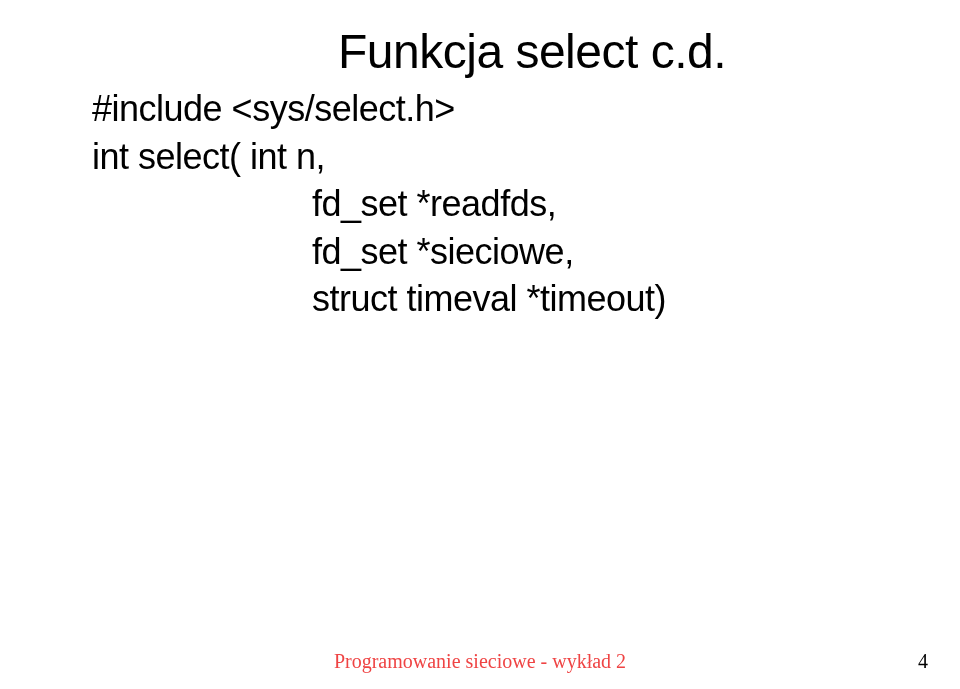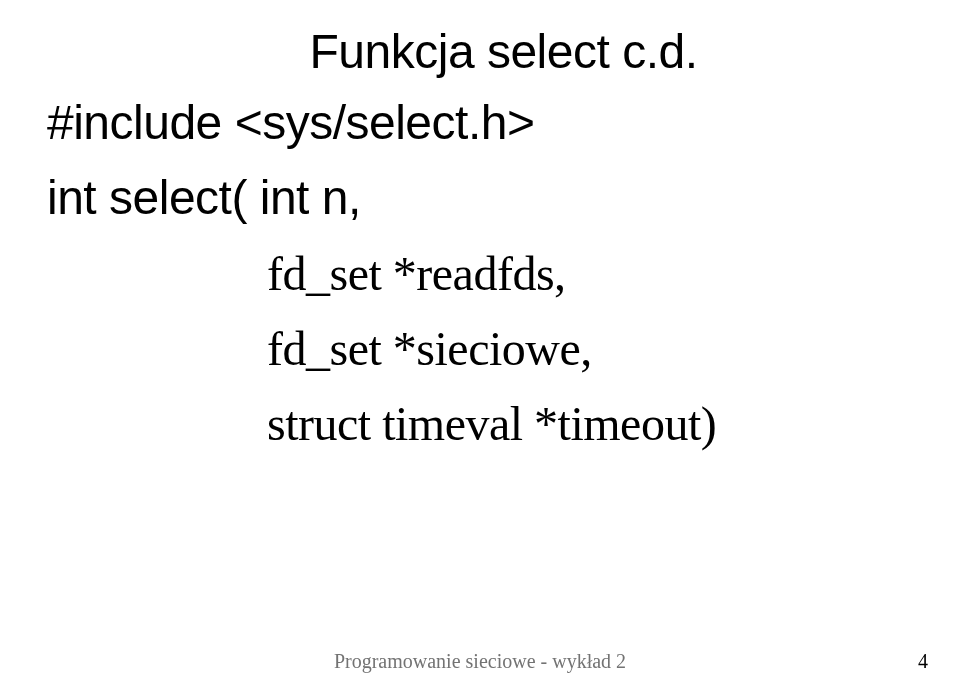--- a/index.html
+++ b/index.html
@@ -6,50 +6,49 @@
       margin: 0;
       padding: 0;
       width: 960px;
       height: 689px;
       background: #ffffff;
       font-family: Arial, Helvetica, sans-serif;
       position: relative;
       overflow: hidden;
     }
     .content {
-      padding: 24px 60px 0 35px;
+      padding: 24px 60px 0 92px;
     }
     .title {
       font-size: 48px;
       font-weight: 400;
       margin: 0 0 6px 0;
       letter-spacing: -0.5px;
       text-align: center;
       padding-left: 72px;
     }
     .line {
-      font-size: 48px;
+      font-size: 36px;
       font-weight: 400;
       line-height: 1.32;
-      margin: 12px;
+      margin: 0;
       letter-spacing: -0.5px;
     }
     .indent {
       padding-left: 220px;
-      font-family: Liberation Serif, serif;
     }
     .footer {
       position: absolute;
       bottom: 16px;
       left: 0;
       right: 0;
       text-align: center;
       font-family: "Times New Roman", Times, serif;
       font-size: 20px;
-      color: #737373;
+      color: #ef4444;
     }
     .page-num {
       position: absolute;
       bottom: 16px;
       right: 32px;
       font-family: "Times New Roman", Times, serif;
       font-size: 20px;
       color: #000;
     }
   </style>

